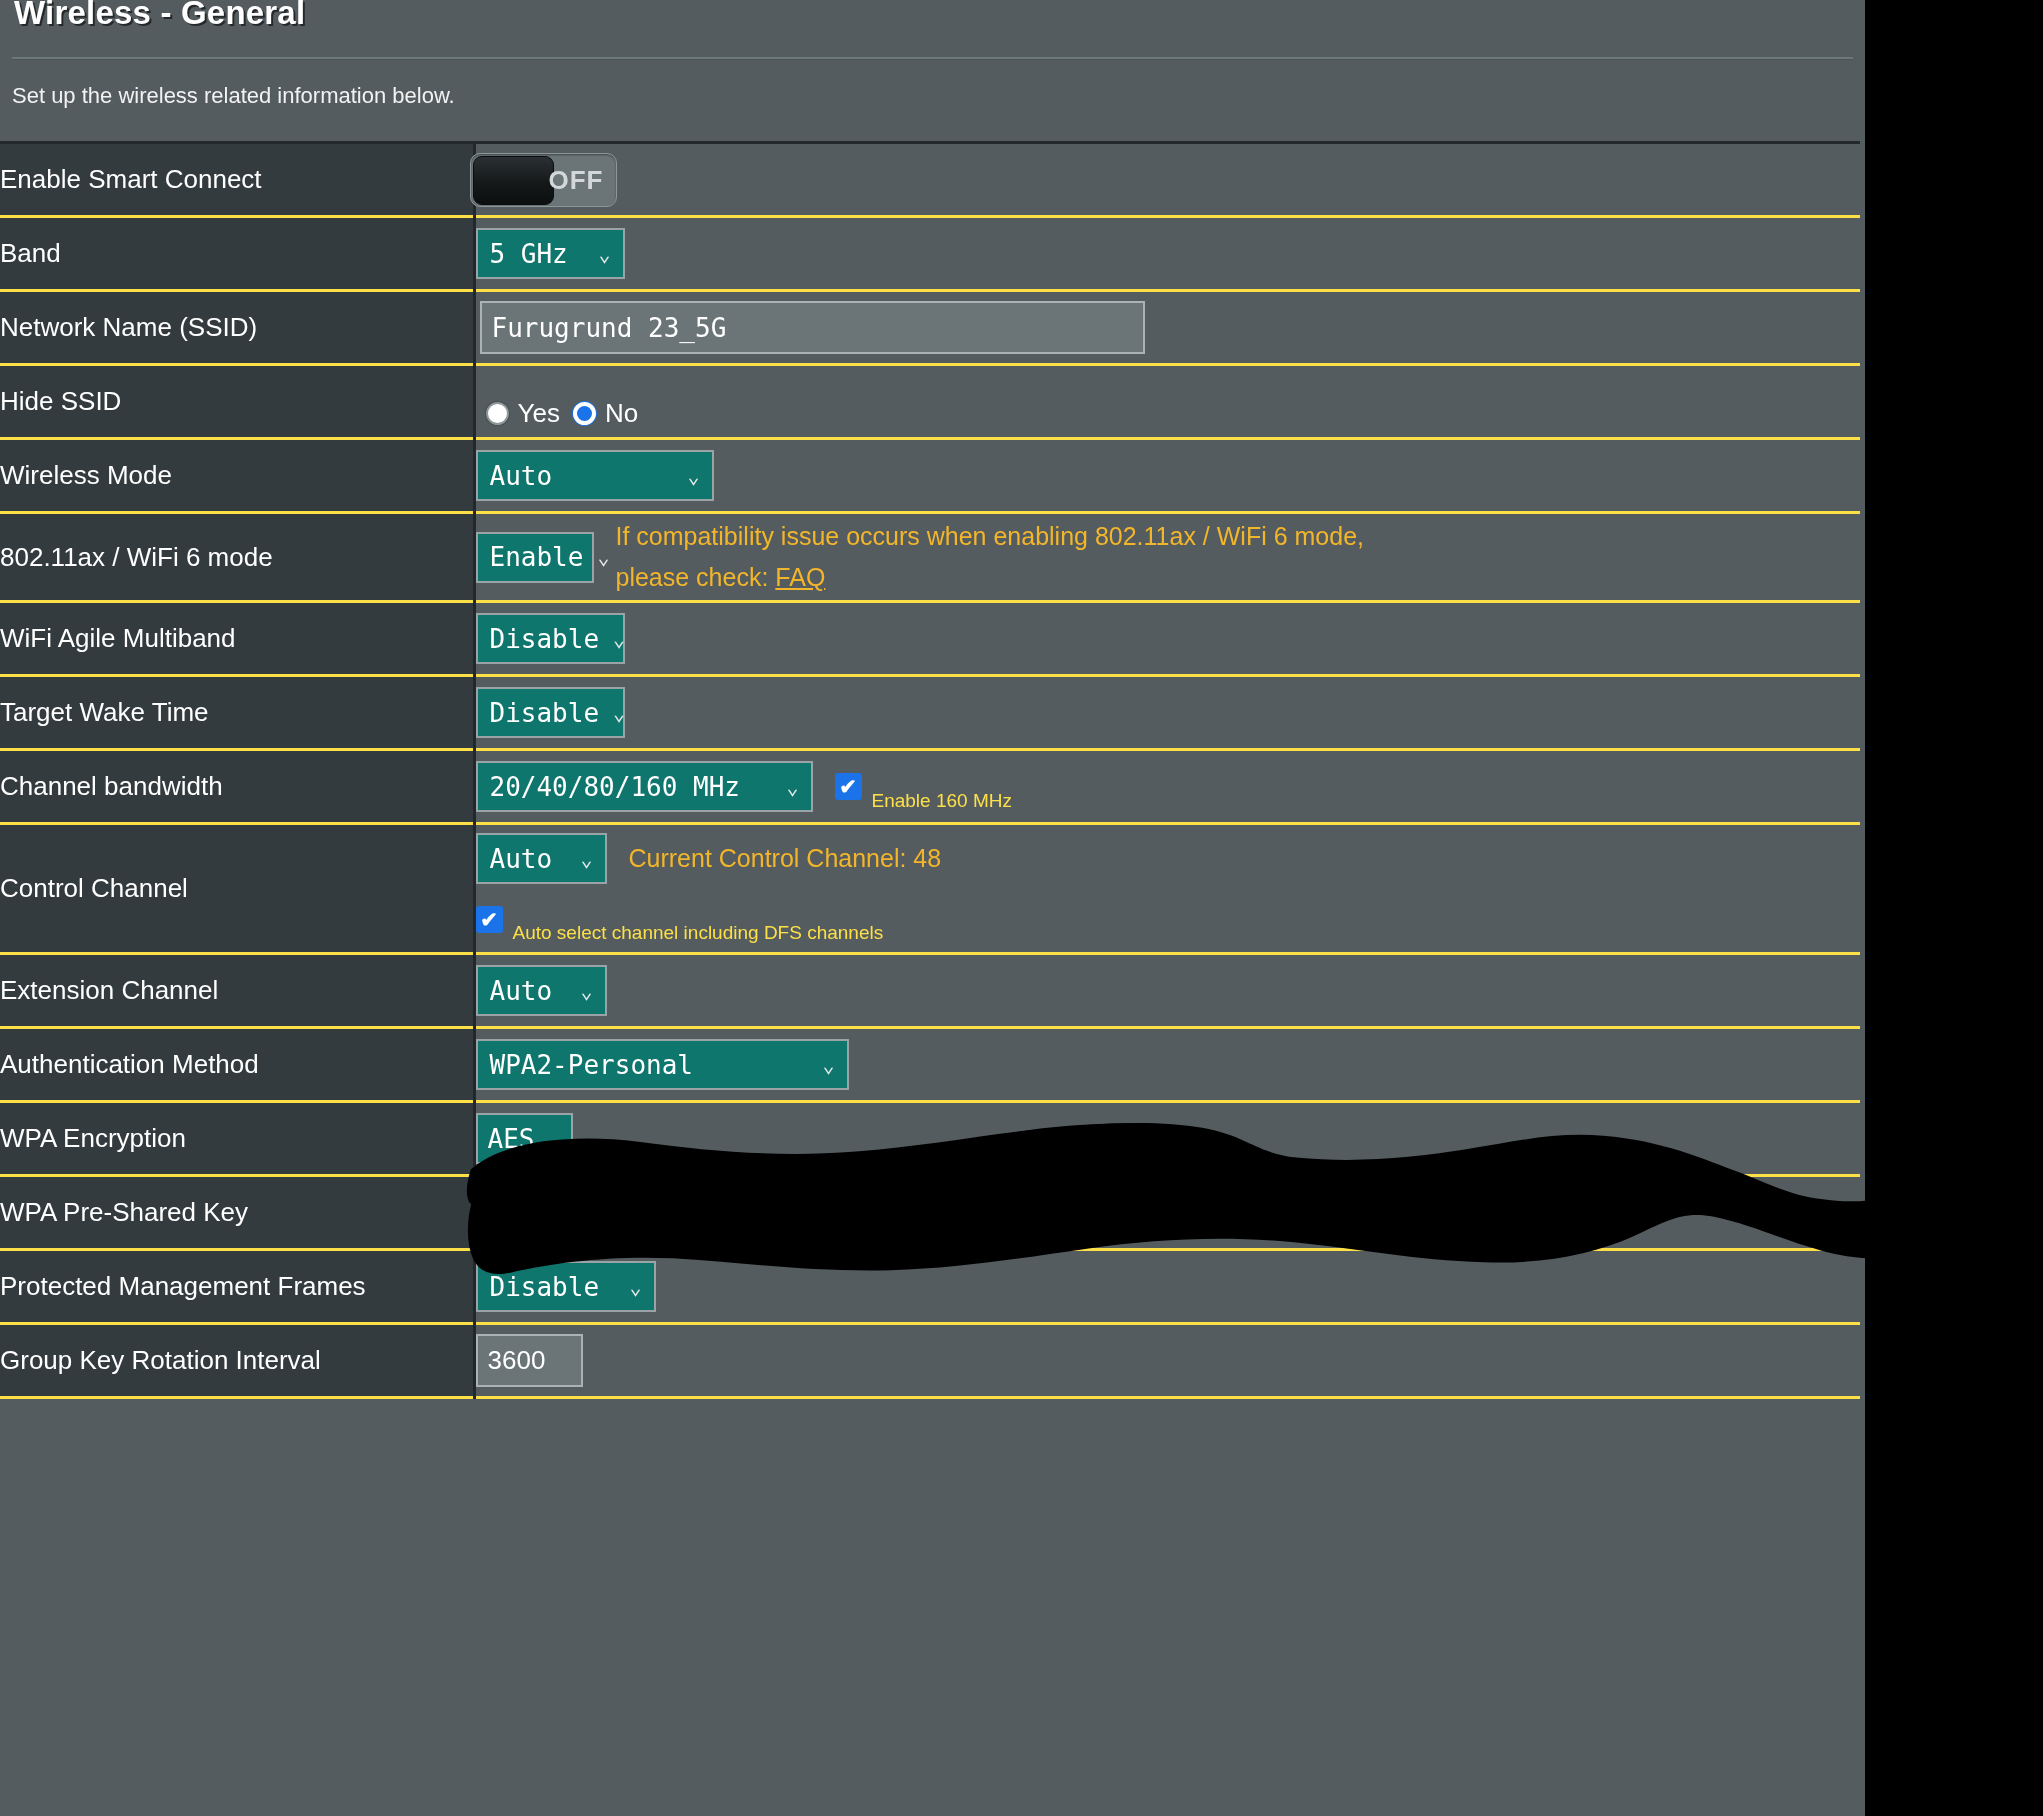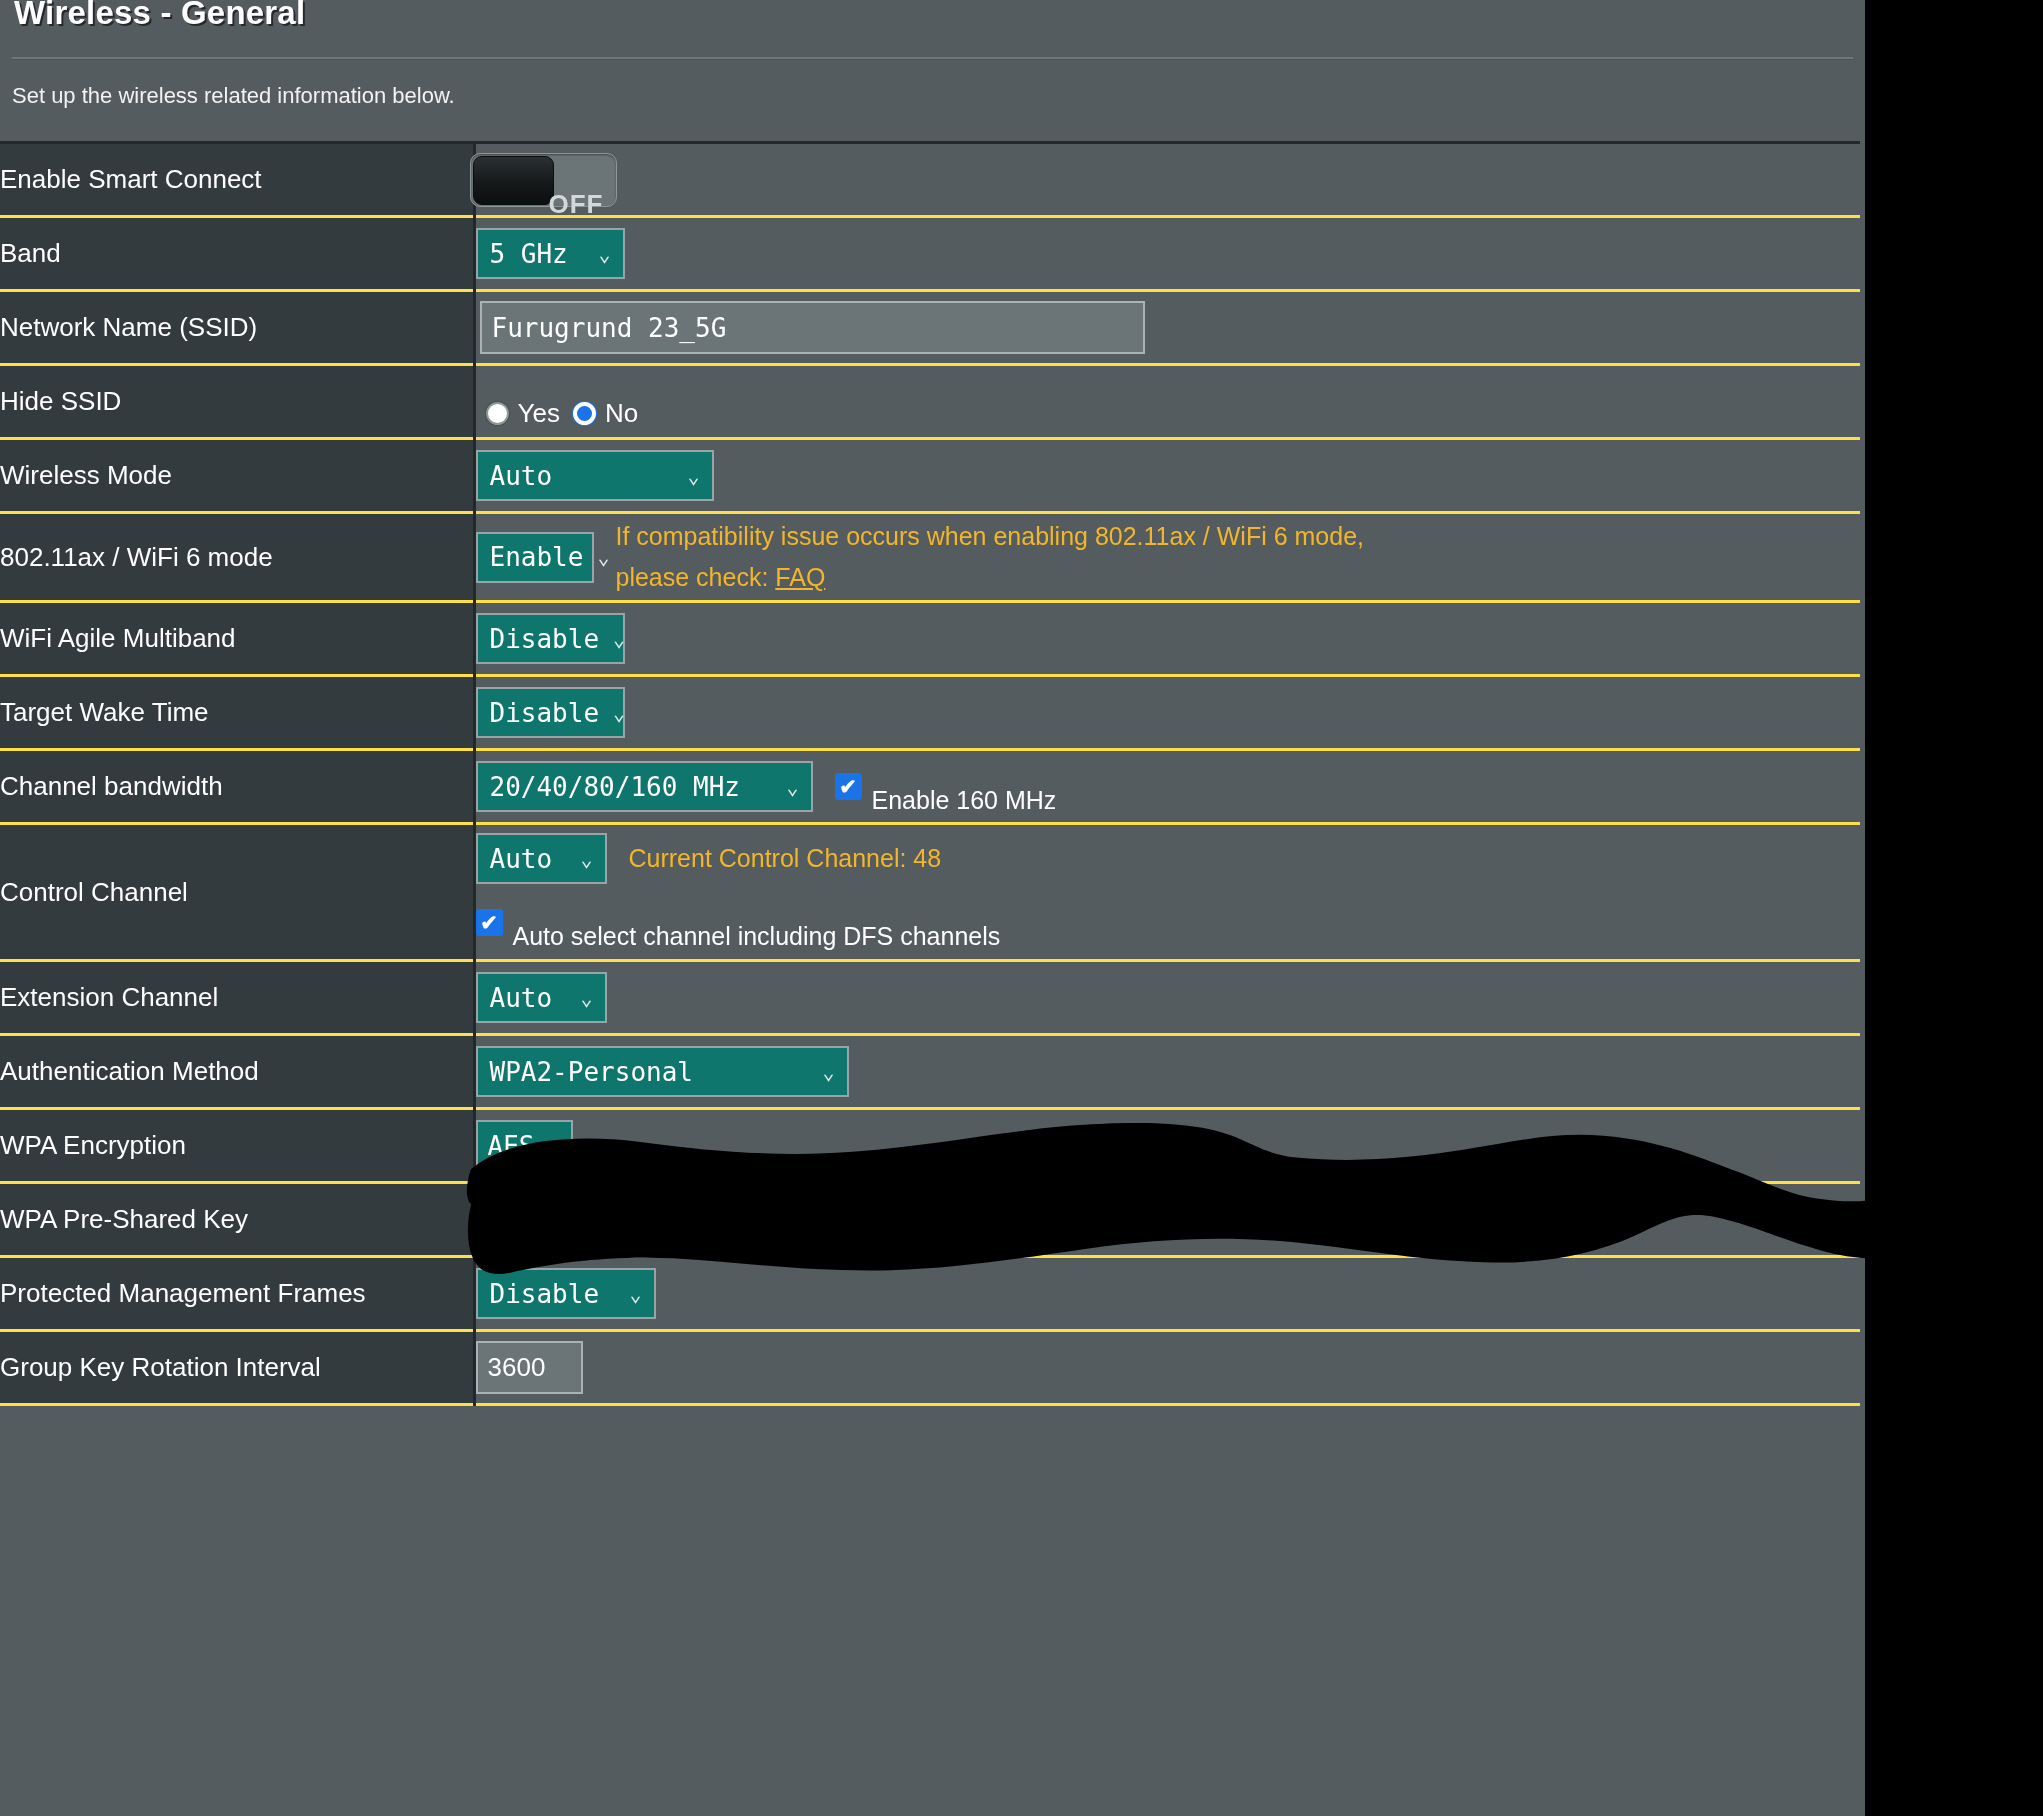--- a/index.html
+++ b/index.html
@@ -108,21 +108,20 @@
     border: 1px solid #0a0d0e;
   }
   .toggle .state {
     position: absolute;
     right: 12px; top: 50%;
     transform: translateY(-50%);
     font-size: 26px;
     font-weight: bold;
     color: #d3d7d8;
     letter-spacing: 1px;
-    margin-top: 24px;
   }
 
   
   .sel {
     display: inline-flex;
     align-items: center;
     justify-content: space-between;
     background: #0f766e;
     border: 2px solid #9aa3a5;
     color: #ffffff;
@@ -186,21 +185,21 @@
   .cb {
     width: 27px; height: 27px;
     background: #1a73e8;
     border-radius: 3px;
     color: #ffffff;
     font-size: 21px;
     line-height: 27px;
     text-align: center;
     font-weight: bold;
   }
-  .cb-label { font-size: 25px; color: #ffffff; margin-top: 28px; }
+  .cb-label { font-size: 19px; color: #fde047; margin-top: 28px; }
 
   
   .hint { color: #f3b62b; font-size: 25px; line-height: 1.65; }
   .hint a, .hint .link {
     color: #f3b62b;
     text-decoration: underline;
     cursor: pointer;
   }
   .inline-row { display: flex; align-items: center; gap: 22px; }
   .stack { display: flex; flex-direction: column; gap: 10px; padding: 8px 0; }

